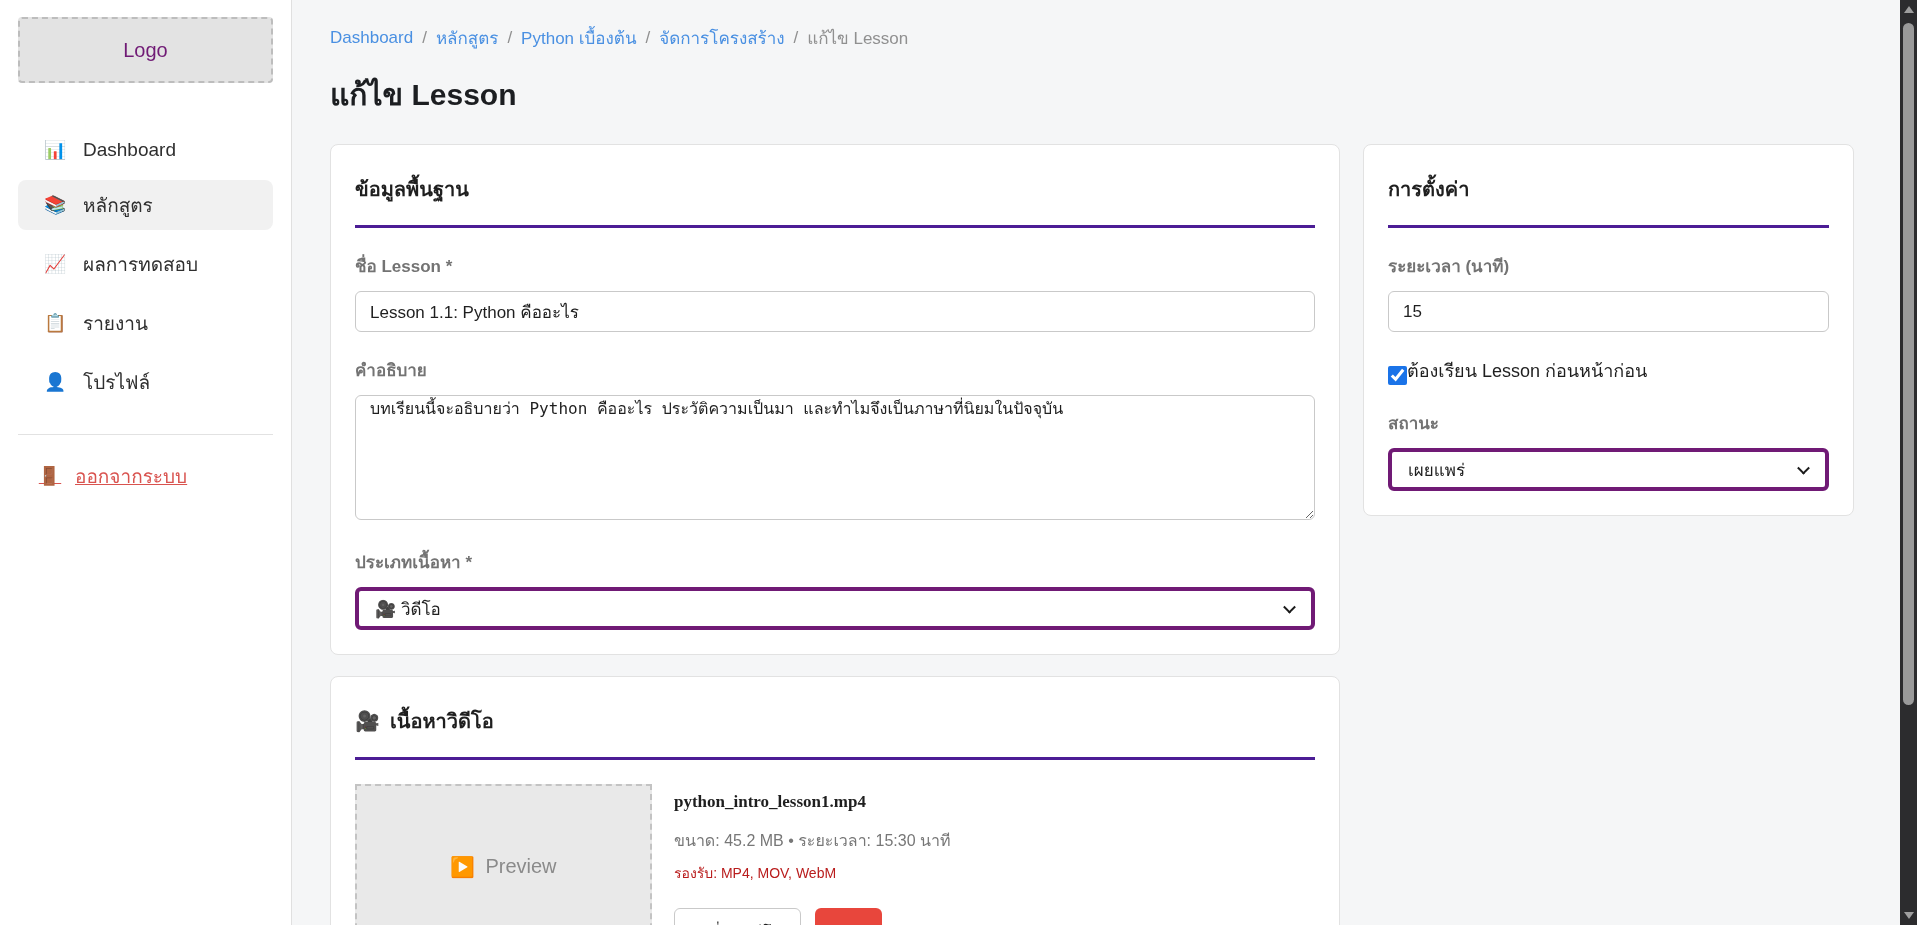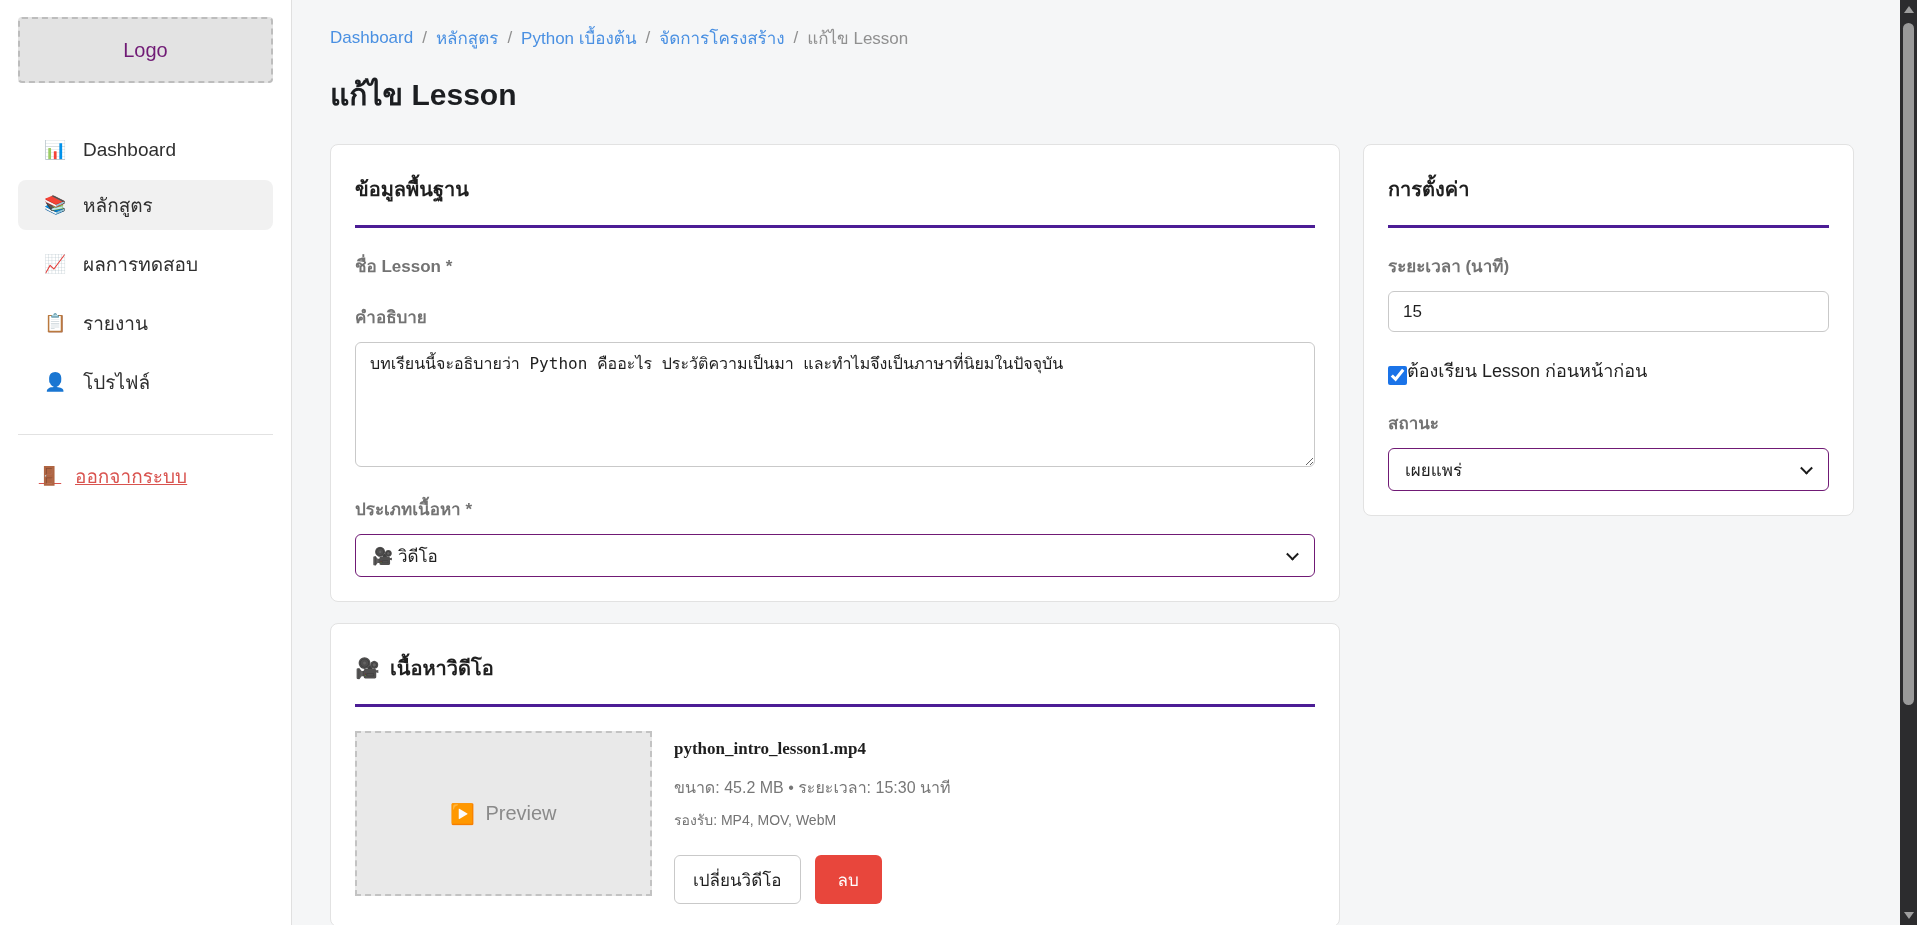--- a/index.html
+++ b/index.html
@@ -58,25 +58,25 @@
 
   .field { margin-bottom:24px; }
   .field:last-child { margin-bottom:2px; }
   .field > label { display:block; font-size:17px; font-weight:bold; color:#737373; margin-bottom:12px; }
   .text-input {
     width:100%; height:41px; border:1px solid #c9c9c9; border-radius:6px;
     padding:0 14px; font-size:17px; color:#1f1f1f; background:#fff;
     font-family:"Liberation Sans","DejaVu Sans",sans-serif;
   }
   textarea.text-input {
-    height:125px; padding:8px 14px; resize:both;
+    height:125px; padding:0 14px; resize:both;
     font-family:"DejaVu Sans Mono","Liberation Mono",monospace; font-size:16px;
   }
   .select {
-    position:relative; height:43px; border:1px solid #701a75; border-radius:6px;
+    position:relative; height:43px; border:4px solid #701a75; border-radius:6px;
     background:#fff; display:flex; align-items:center; padding:0 16px;
     font-size:17px; color:#1f1f1f; cursor:pointer;
   }
   .select .chevron {
     position:absolute; right:17px; top:50%; width:9px; height:9px;
     border-right:2.5px solid #1b1b1b; border-bottom:2.5px solid #1b1b1b;
     transform:translateY(-70%) rotate(45deg);
   }
   .check-row { display:flex; align-items:flex-end; margin:2px 0 24px; font-size:18px; color:#1f1f1f; }
   .check-row input[type=checkbox]{ width:19px; height:19px; accent-color:#1a73e8; cursor:pointer; }
@@ -85,21 +85,21 @@
   .video-row { display:flex; gap:22px; }
   .preview-box {
     width:297px; height:165px; flex-shrink:0;
     background:#e9e9e9; border:2px dashed #c3c3c3;
     display:flex; align-items:center; justify-content:center; gap:10px;
     color:#8a8a8a; font-size:20px; cursor:pointer;
   }
   .file-info { padding-top:8px; }
   .file-name { font-size:17px; font-weight:bold; color:#1f1f1f; margin-bottom:16px;font-family:Liberation Serif, serif; }
   .file-meta { font-size:16px; color:#777; margin-bottom:9px; }
-  .file-formats { font-size:14px; color:#737373; margin-bottom:24px; }
+  .file-formats { font-size:14px; color:#b91c1c; margin-bottom:24px; }
   .btn-row { display:flex; gap:14px; }
   .btn {
     font-size:17px; border-radius:6px; padding:10px 18px; cursor:pointer;
     font-family:"Liberation Sans","DejaVu Sans",sans-serif;
   }
   .btn-outline { background:#fff; border:1px solid #c9c9c9; color:#1f1f1f; }
   .btn-danger { background:#e8463c; border:none; color:#fff; padding:10px 23px; }
 
   
   .scrollbar { position:fixed; top:0; right:0; width:17px; height:925px; background:#2c2c2e; z-index:50; }
@@ -166,20 +166,21 @@
     <div class="layout">
 
       <div class="col-main">
 
         <section class="card">
           <div class="card-header">
             <span>ข้อมูลพื้นฐาน</span>
           </div>
           <div class="field">
             <label>ชื่อ Lesson *</label>
+            <input class="text-input" type="text" value="Lesson 1.1: Python คืออะไร" style="">
           </div>
           <div class="field">
             <label>คำอธิบาย</label>
             <textarea class="text-input" style="">บทเรียนนี้จะอธิบายว่า Python คืออะไร ประวัติความเป็นมา และทำไมจึงเป็นภาษาที่นิยมในปัจจุบัน</textarea>
           </div>
           <div class="field">
             <label>ประเภทเนื้อหา *</label>
             <div class="select">
               <span>🎥 วิดีโอ</span>
               <span class="chevron"></span>

